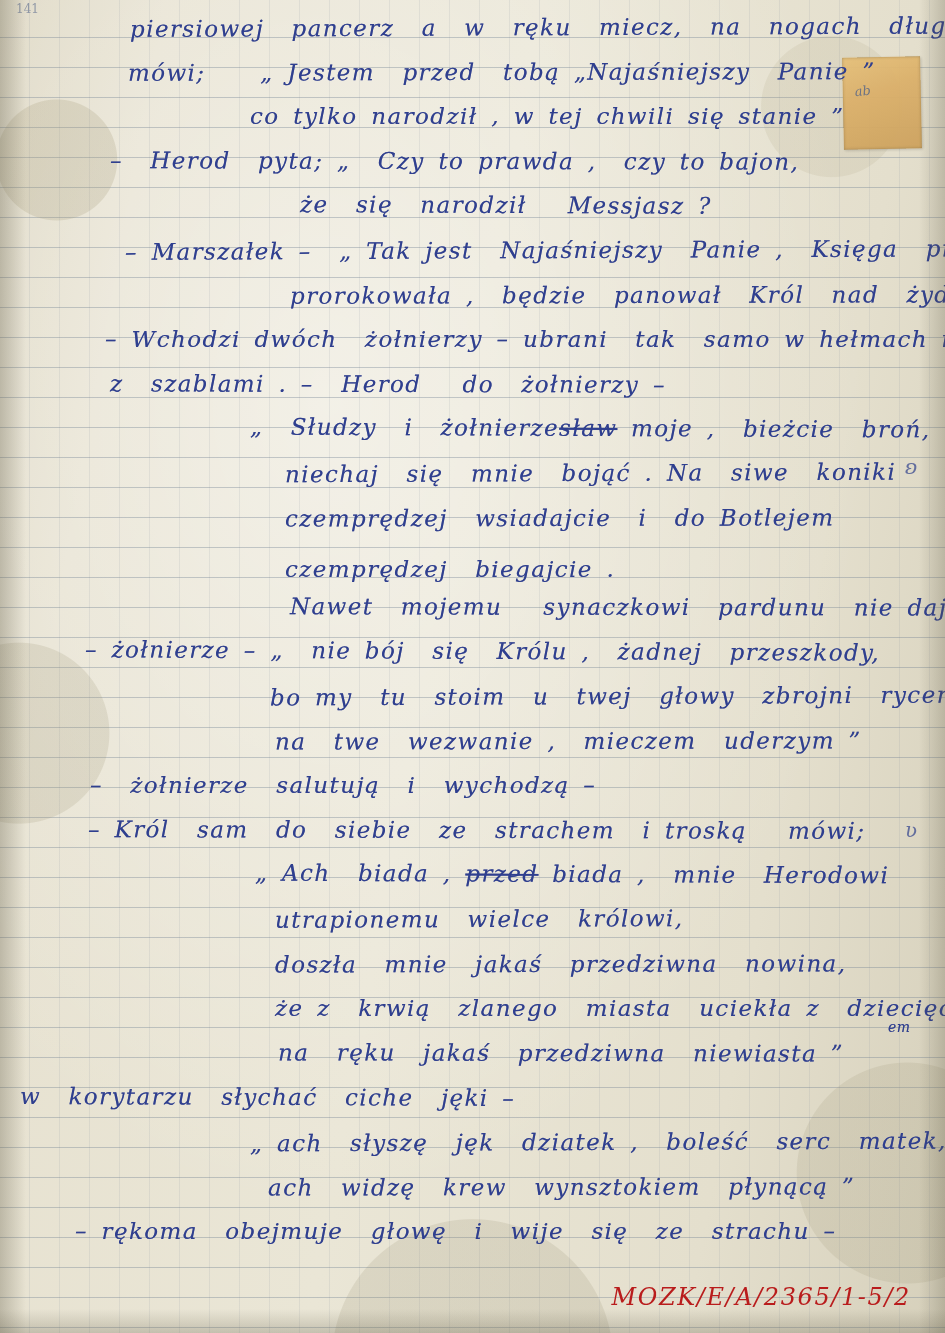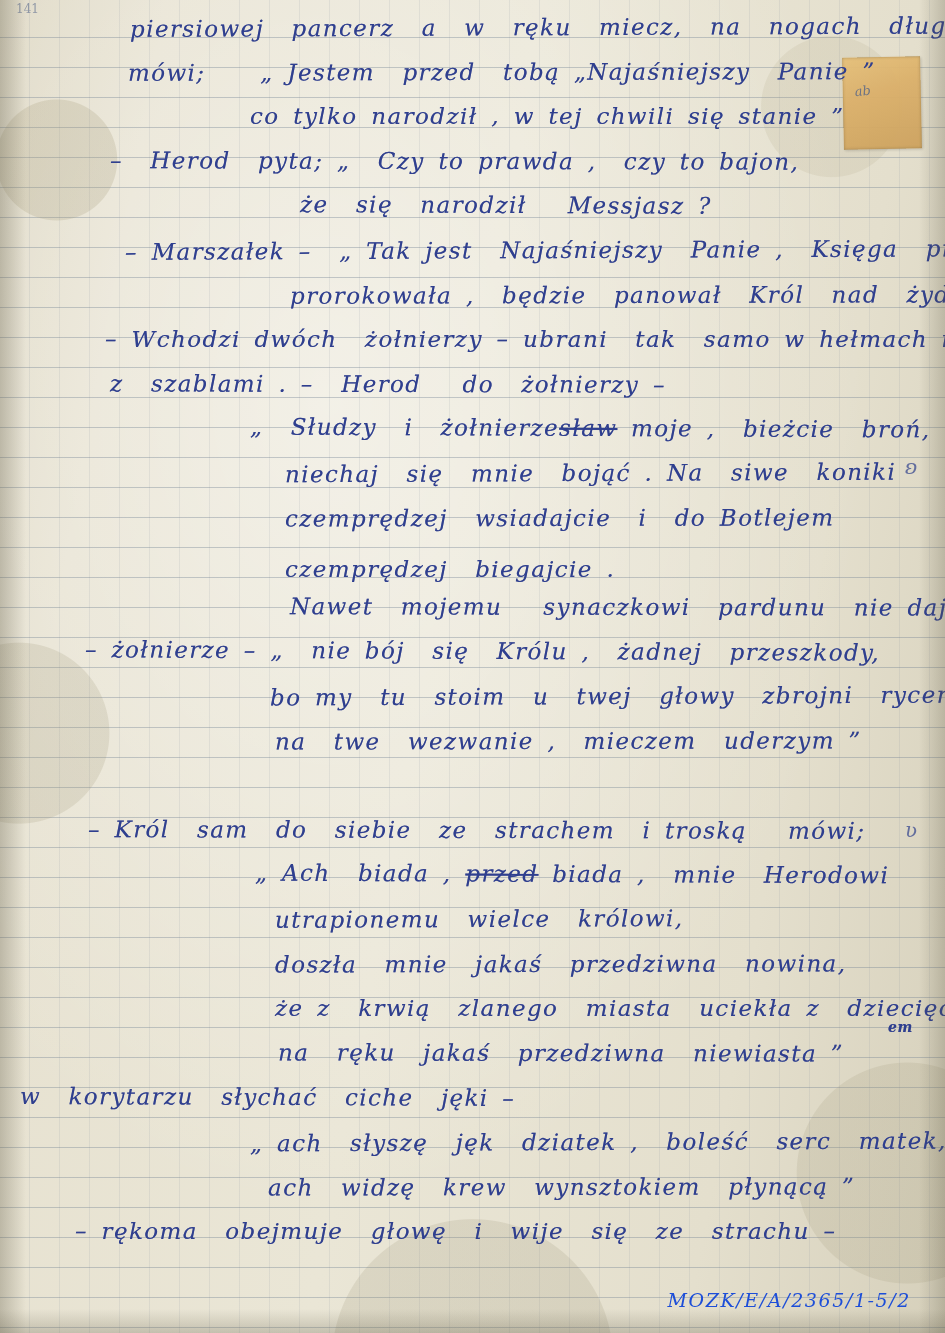--- a/index.html
+++ b/index.html
@@ -114,31 +114,31 @@
     font-family: "DejaVu Serif", serif;
     font-style: italic;
     white-space: pre;
     text-shadow: 0 0 0.6px rgba(47,63,143,0.55);
   }
   .l {
     font-size: 23px;
     letter-spacing: 1.4px;
     word-spacing: 5px;
   }
-  .sm { font-size: 14px; letter-spacing: .5px; font-weight: bold; }
+  .sm { font-size: 14px; letter-spacing: .5px; }
   .strike { text-decoration: line-through; text-decoration-thickness: 2px; margin-top: 20px; }
   
   #refmark {
     position: absolute;
     right: 34px;
     bottom: 22px;
-    color: #1d4ed8;
-    font-family: "DejaVu Serif", serif;
-    font-style: italic;
-    font-size: 19px;
+    color: #b91c1c;
+    font-family: "DejaVu Serif", serif;
+    font-style: italic;
+    font-size: 24px;
     letter-spacing: 1.6px;
   }
   
   #corner-note {
     position: absolute;
     left: 16px;
     top: 2px;
     color: #4d5f86;
     font-size: 12px;
     opacity: 0.55;
@@ -196,20 +196,21 @@
       <div class="hw l" style="left: 105px; top: 326.2px; transform: rotate(0deg);"><span>– Wchodzi dwóch  żołnierzy – ubrani  tak  samo w hełmach i pancerze</span></div>
       <div class="hw l" style="left: 110px; top: 370.8px; transform: rotate(0.12deg);"><span>z  szablami . –  Herod   do  żołnierzy –</span></div>
       <div class="hw l" style="left: 250px; top: 415.4px; transform: rotate(0.24deg);"><span>„  Słudzy  i  żołnierze</span><span class="strike">sław</span><span> moje ,  bieżcie  broń,</span></div>
       <div class="hw l" style="left: 285px; top: 460px; transform: rotate(-0.24deg);"><span>niechaj  się  mnie  bojąć . Na  siwe  koniki</span></div>
       <div class="hw l" style="left: 285px; top: 504.6px; transform: rotate(-0.12deg);"><span>czemprędzej  wsiadajcie  i  do Botlejem</span></div>
       <div class="hw l" style="left: 285px; top: 549.2px; transform: rotate(0deg); margin-top: 7px;"><span>czemprędzej  biegajcie .</span></div>
       <div class="hw l" style="left: 290px; top: 593.8px; transform: rotate(0.12deg);"><span>Nawet  mojemu   synaczkowi  pardunu  nie dajcie ”</span></div>
       <div class="hw l" style="left: 85px; top: 638.4px; transform: rotate(0.24deg);"><span>– żołnierze – „  nie bój  się  Królu ,  żadnej  przeszkody,</span></div>
       <div class="hw l" style="left: 270px; top: 683px; transform: rotate(-0.24deg);"><span>bo my  tu  stoim  u  twej  głowy  zbrojni  rycerze,</span></div>
       <div class="hw l" style="left: 275px; top: 727.6px; transform: rotate(-0.12deg);"><span>na  twe  wezwanie ,  mieczem  uderzym ”</span></div>
+      <div class="hw l" style="left: 90px; top: 772.2px; transform: rotate(0deg);"><span>–  żołnierze  salutują  i  wychodzą –</span></div>
       <div class="hw l" style="left: 88px; top: 816.8px; transform: rotate(0.12deg);"><span>– Król  sam  do  siebie  ze  strachem  i troską   mówi;</span></div>
       <div class="hw l" style="left: 255px; top: 861.4px; transform: rotate(0.24deg);"><span>„ Ach  biada , </span><span class="strike">przed</span><span> biada ,  mnie  Herodowi</span></div>
       <div class="hw l" style="left: 275px; top: 906px; transform: rotate(-0.24deg);"><span>utrapionemu  wielce  królowi,</span></div>
       <div class="hw l" style="left: 275px; top: 950.6px; transform: rotate(-0.12deg);"><span>doszła  mnie  jakaś  przedziwna  nowina,</span></div>
       <div class="hw l" style="left: 275px; top: 995.2px; transform: rotate(0deg);"><span>że z  krwią  zlanego  miasta  uciekła z  dziecięciem</span></div>
       <div class="hw l" style="left: 278px; top: 1039.8px; transform: rotate(0.12deg);"><span>na  ręku  jakaś  przedziwna  niewiasta ”</span></div>
       <div class="hw l" style="left: 20px; top: 1084.4px; transform: rotate(0.24deg);"><span>w  korytarzu  słychać  ciche  jęki –</span></div>
       <div class="hw l" style="left: 250px; top: 1129px; transform: rotate(-0.24deg);"><span>„ ach  słyszę  jęk  dziatek ,  boleść  serc  matek,</span></div>
       <div class="hw l" style="left: 268px; top: 1173.6px; transform: rotate(-0.12deg);"><span>ach  widzę  krew  wynsztokiem  płynącą ”</span></div>
       <div class="hw l" style="left: 75px; top: 1218.2px; transform: rotate(0deg); font-style: italic;"><span>– rękoma  obejmuje  głowę  i  wije  się  ze  strachu –</span></div>

